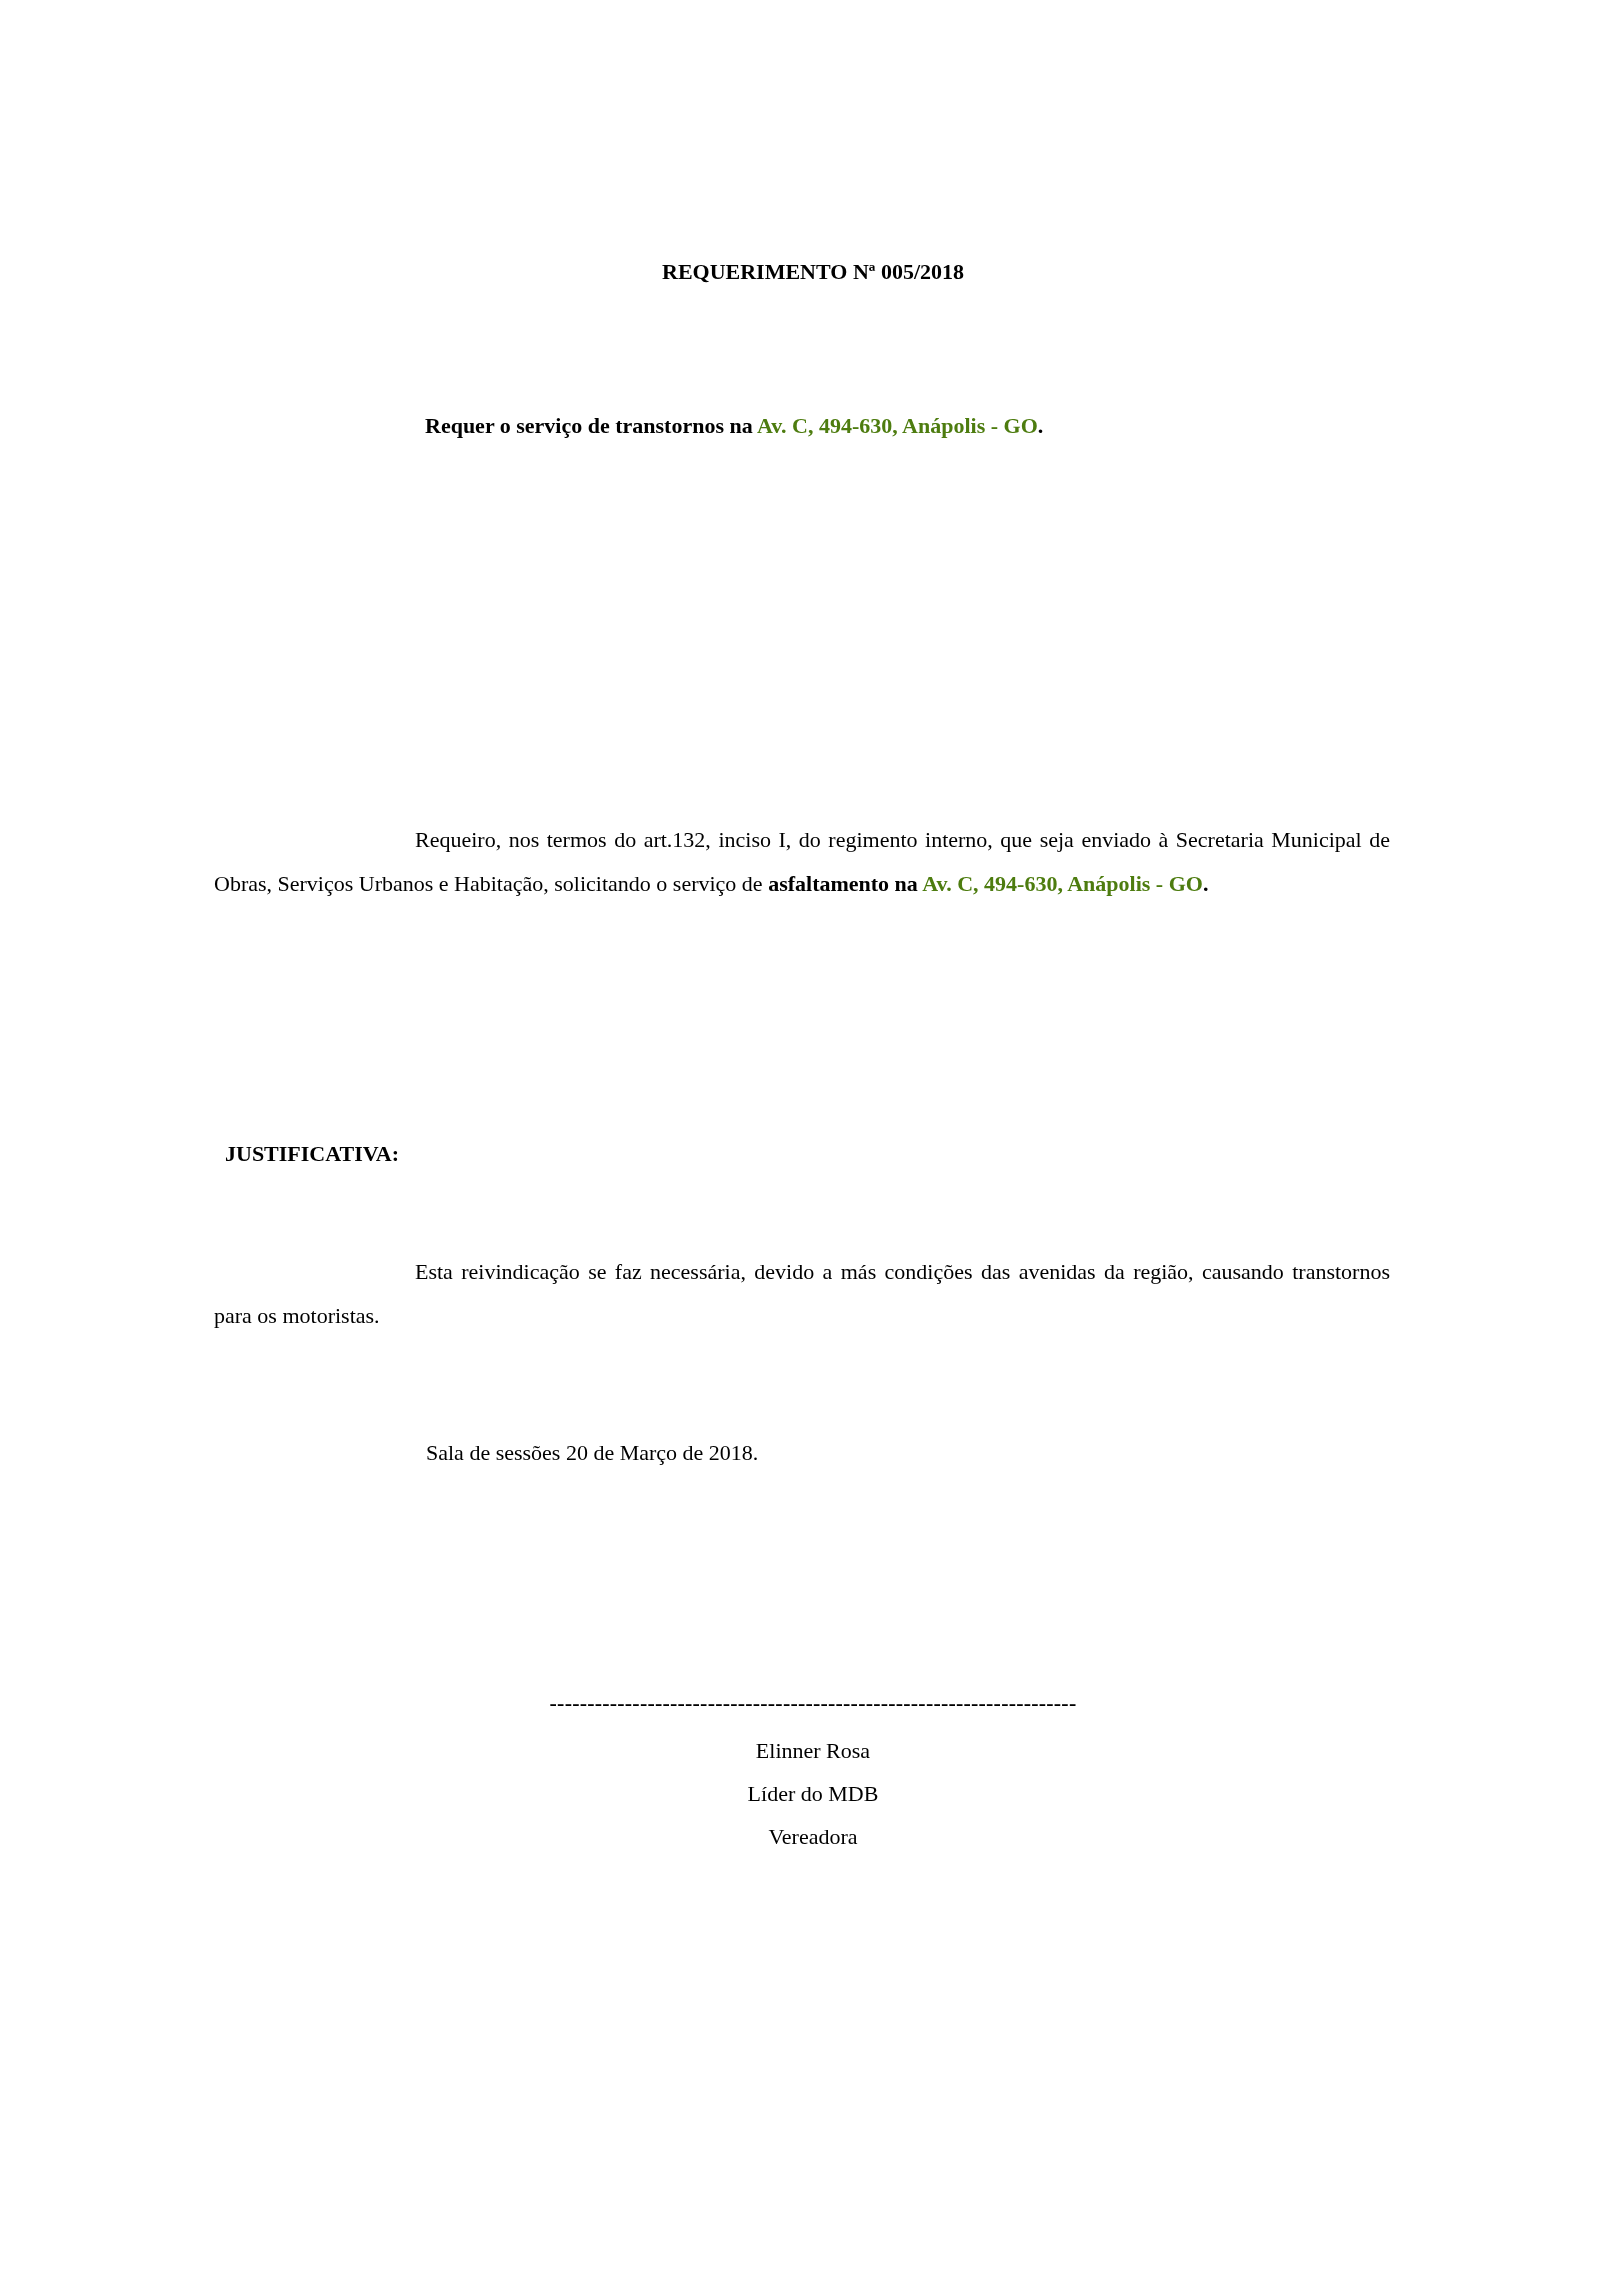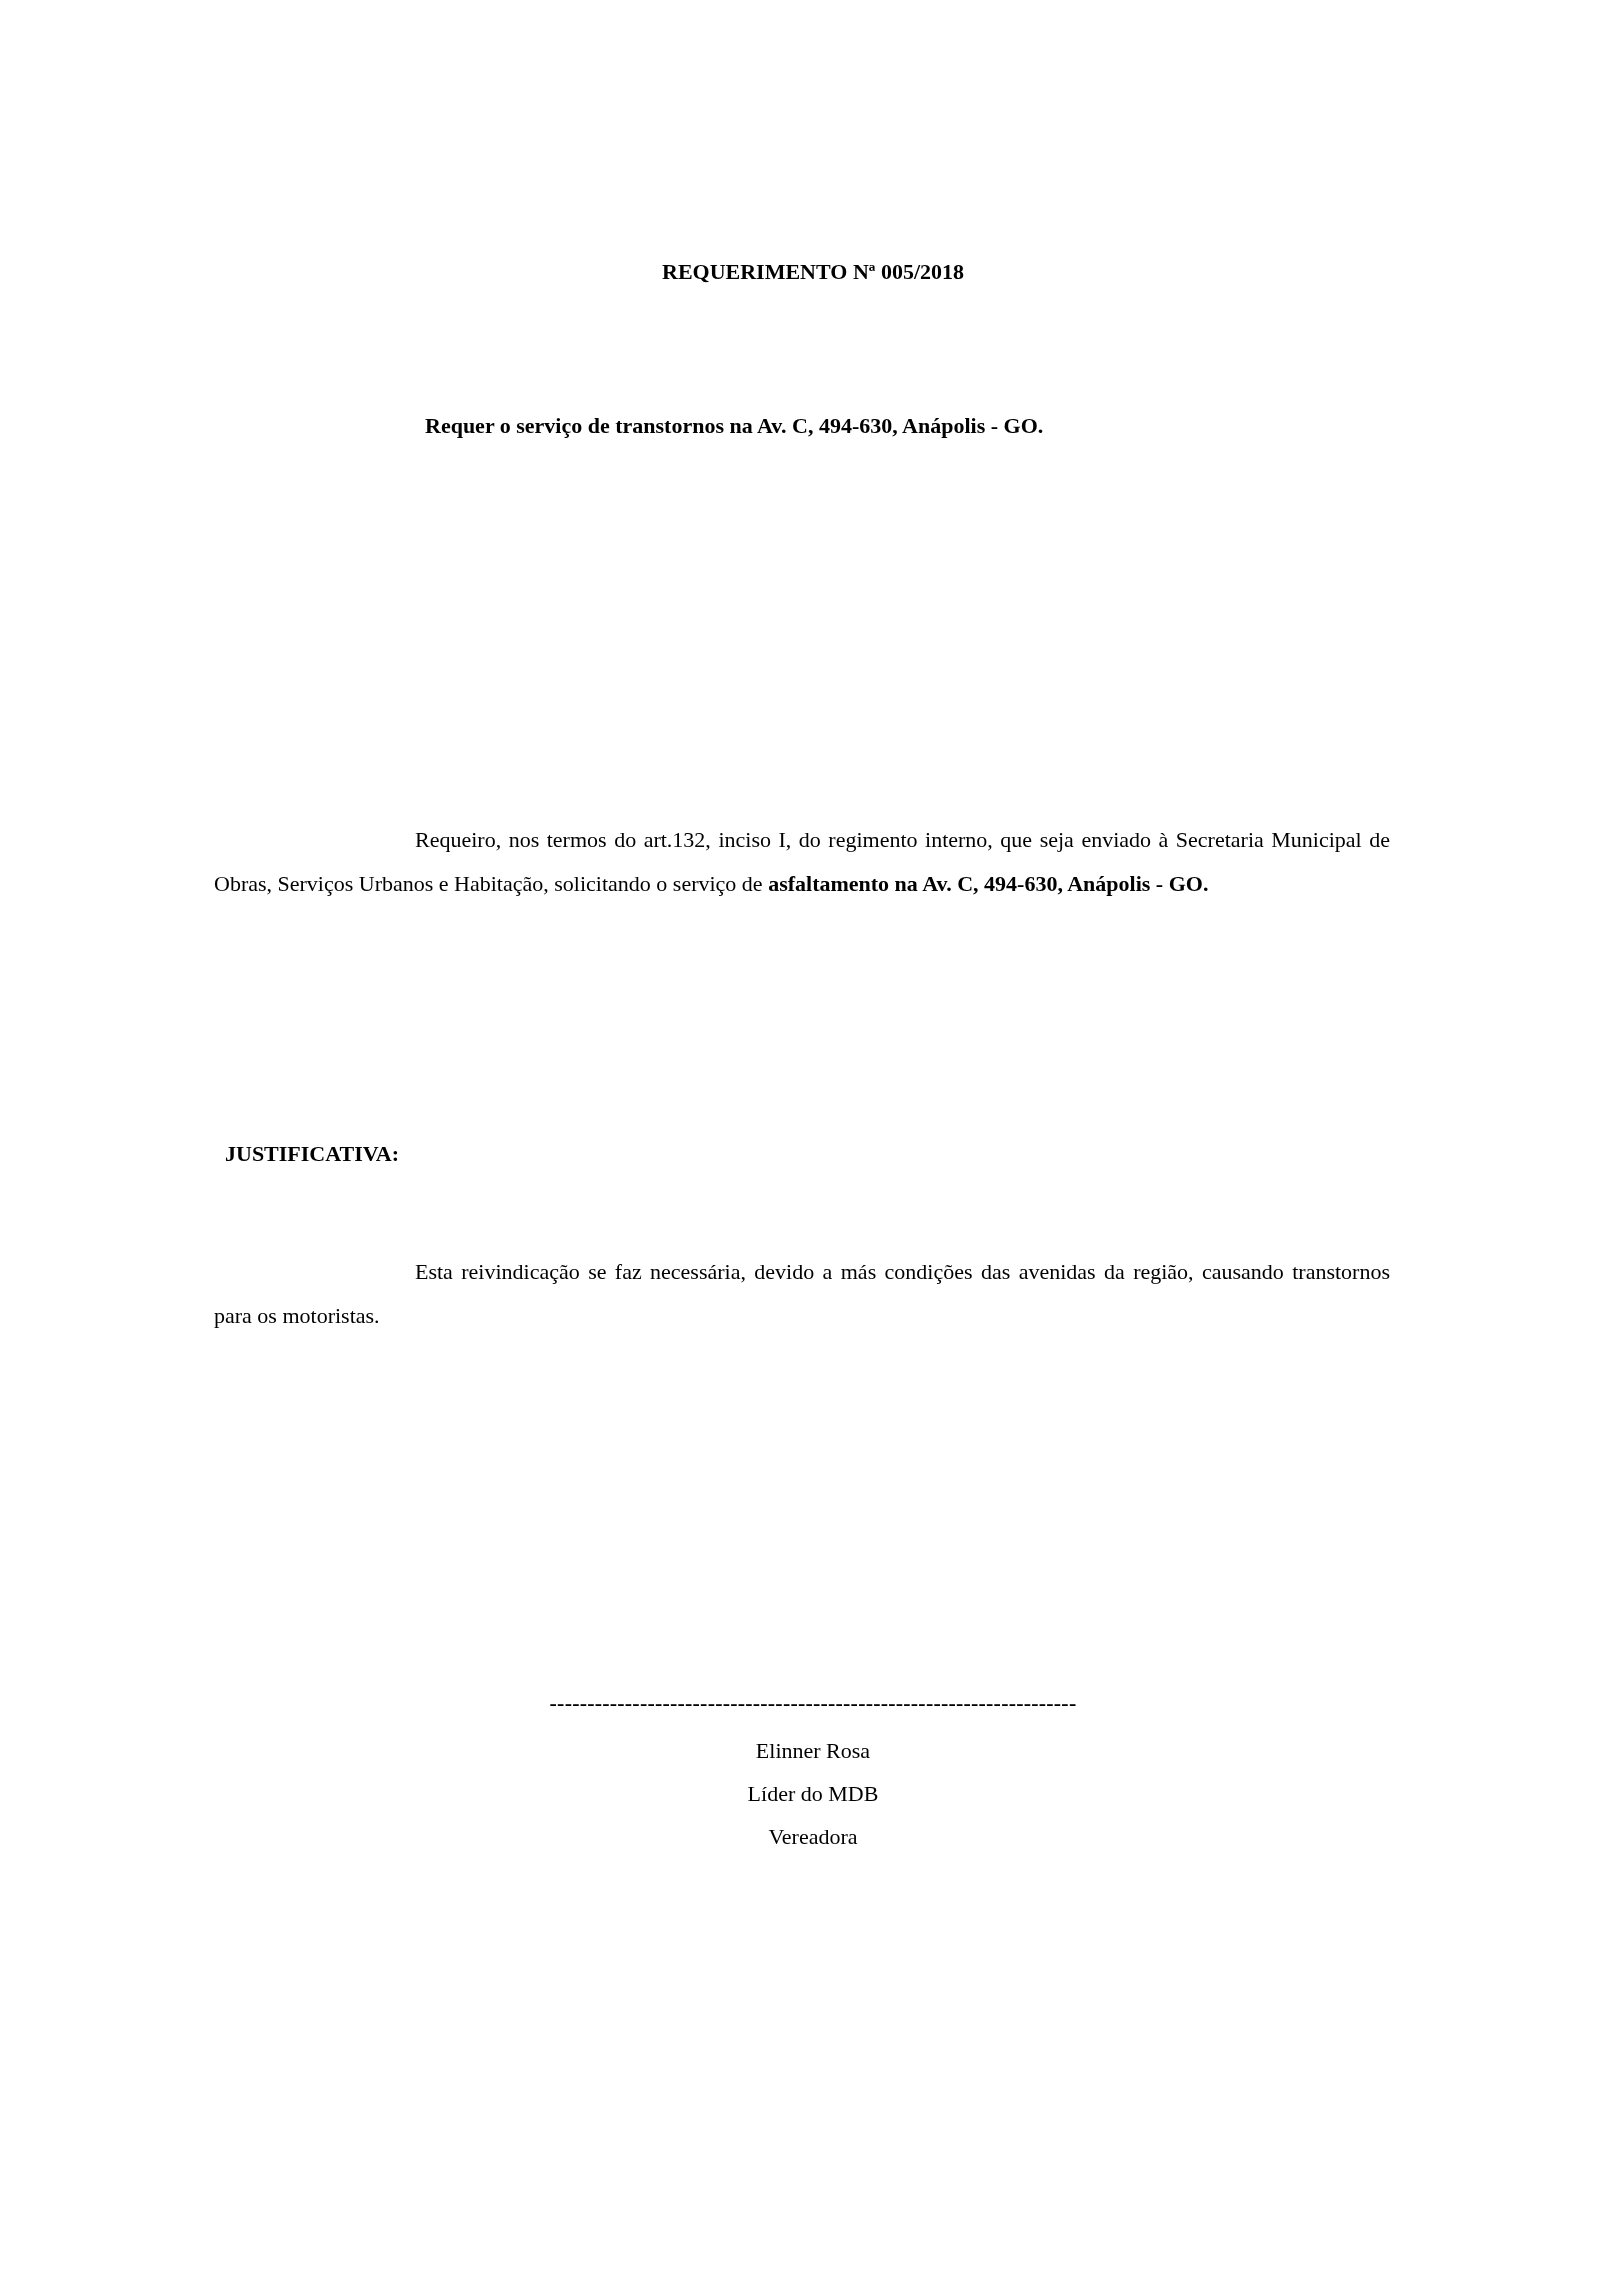--- a/index.html
+++ b/index.html
@@ -67,38 +67,39 @@
     letter-spacing: 0.2px;
     line-height: 44px;
     white-space: nowrap;
   }
   .signature .sig-lines {
     margin-top: 3.9px;
     font-weight: normal;
     line-height: 43px;
   }
   .bold { font-weight: bold; }
-  .addr { font-weight: bold; color: #000000; }
+  .addr { font-weight: bold; color: #4d7c0f; }
 </style>
 </head>
 <body>
 
 <div class="page">
 
   <div class="abs title">REQUERIMENTO Nª 005/2018</div>
 
   <div class="abs subject"><span>Requer o serviço de transtornos na </span><span class="addr">Av. C, 494-630, Anápolis - GO</span><span>.</span></div>
 
 
   <div class="abs para para-request"><span>Requeiro, nos termos do art.132, inciso I, do regimento interno, que seja enviado à Secretaria Municipal de Obras, Serviços Urbanos e Habitação, solicitando o serviço de </span><span class="bold">asfaltamento na </span><span class="addr">Av. C, 494-630, Anápolis - GO</span><span class="bold">.</span></div>
 
   <div class="abs heading-justificativa">JUSTIFICATIVA:</div>
 
   <div class="abs para para-justification">Esta reivindicação se faz necessária, devido a más condições das avenidas da região, causando transtornos para os motoristas.</div>
 
+  <div class="abs date-line">Sala de sessões 20 de Março de 2018.</div>
 
   <div class="abs signature">
     <div class="divider">----------------------------------------------------------------------</div>
     <div class="sig-lines">
       <div>Elinner Rosa</div>
       <div>Líder do MDB</div>
       <div>Vereadora</div>
     </div>
   </div>
 

